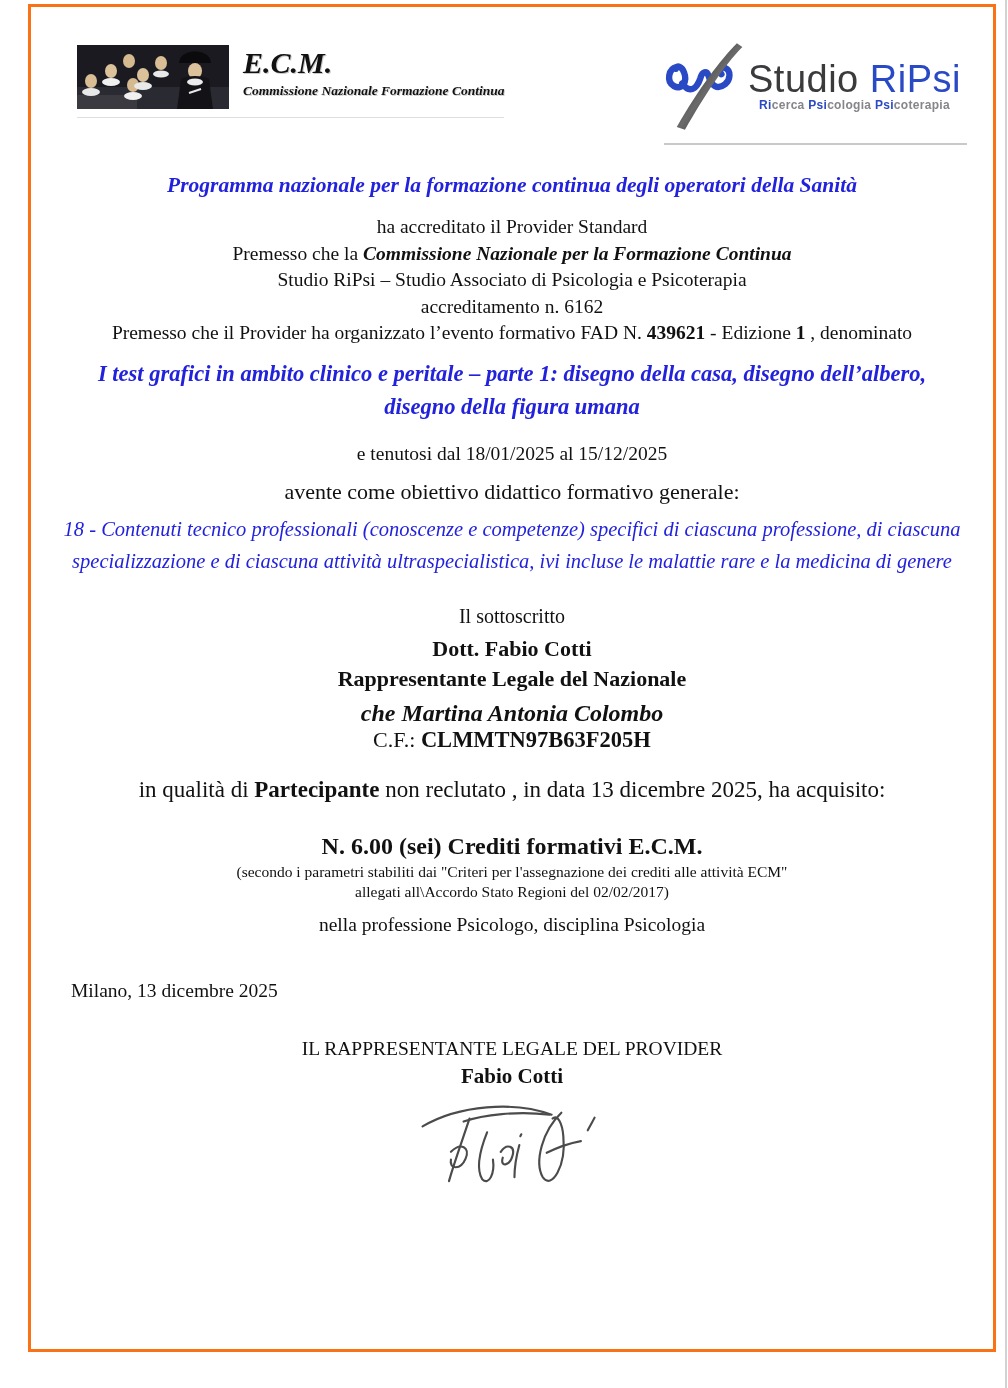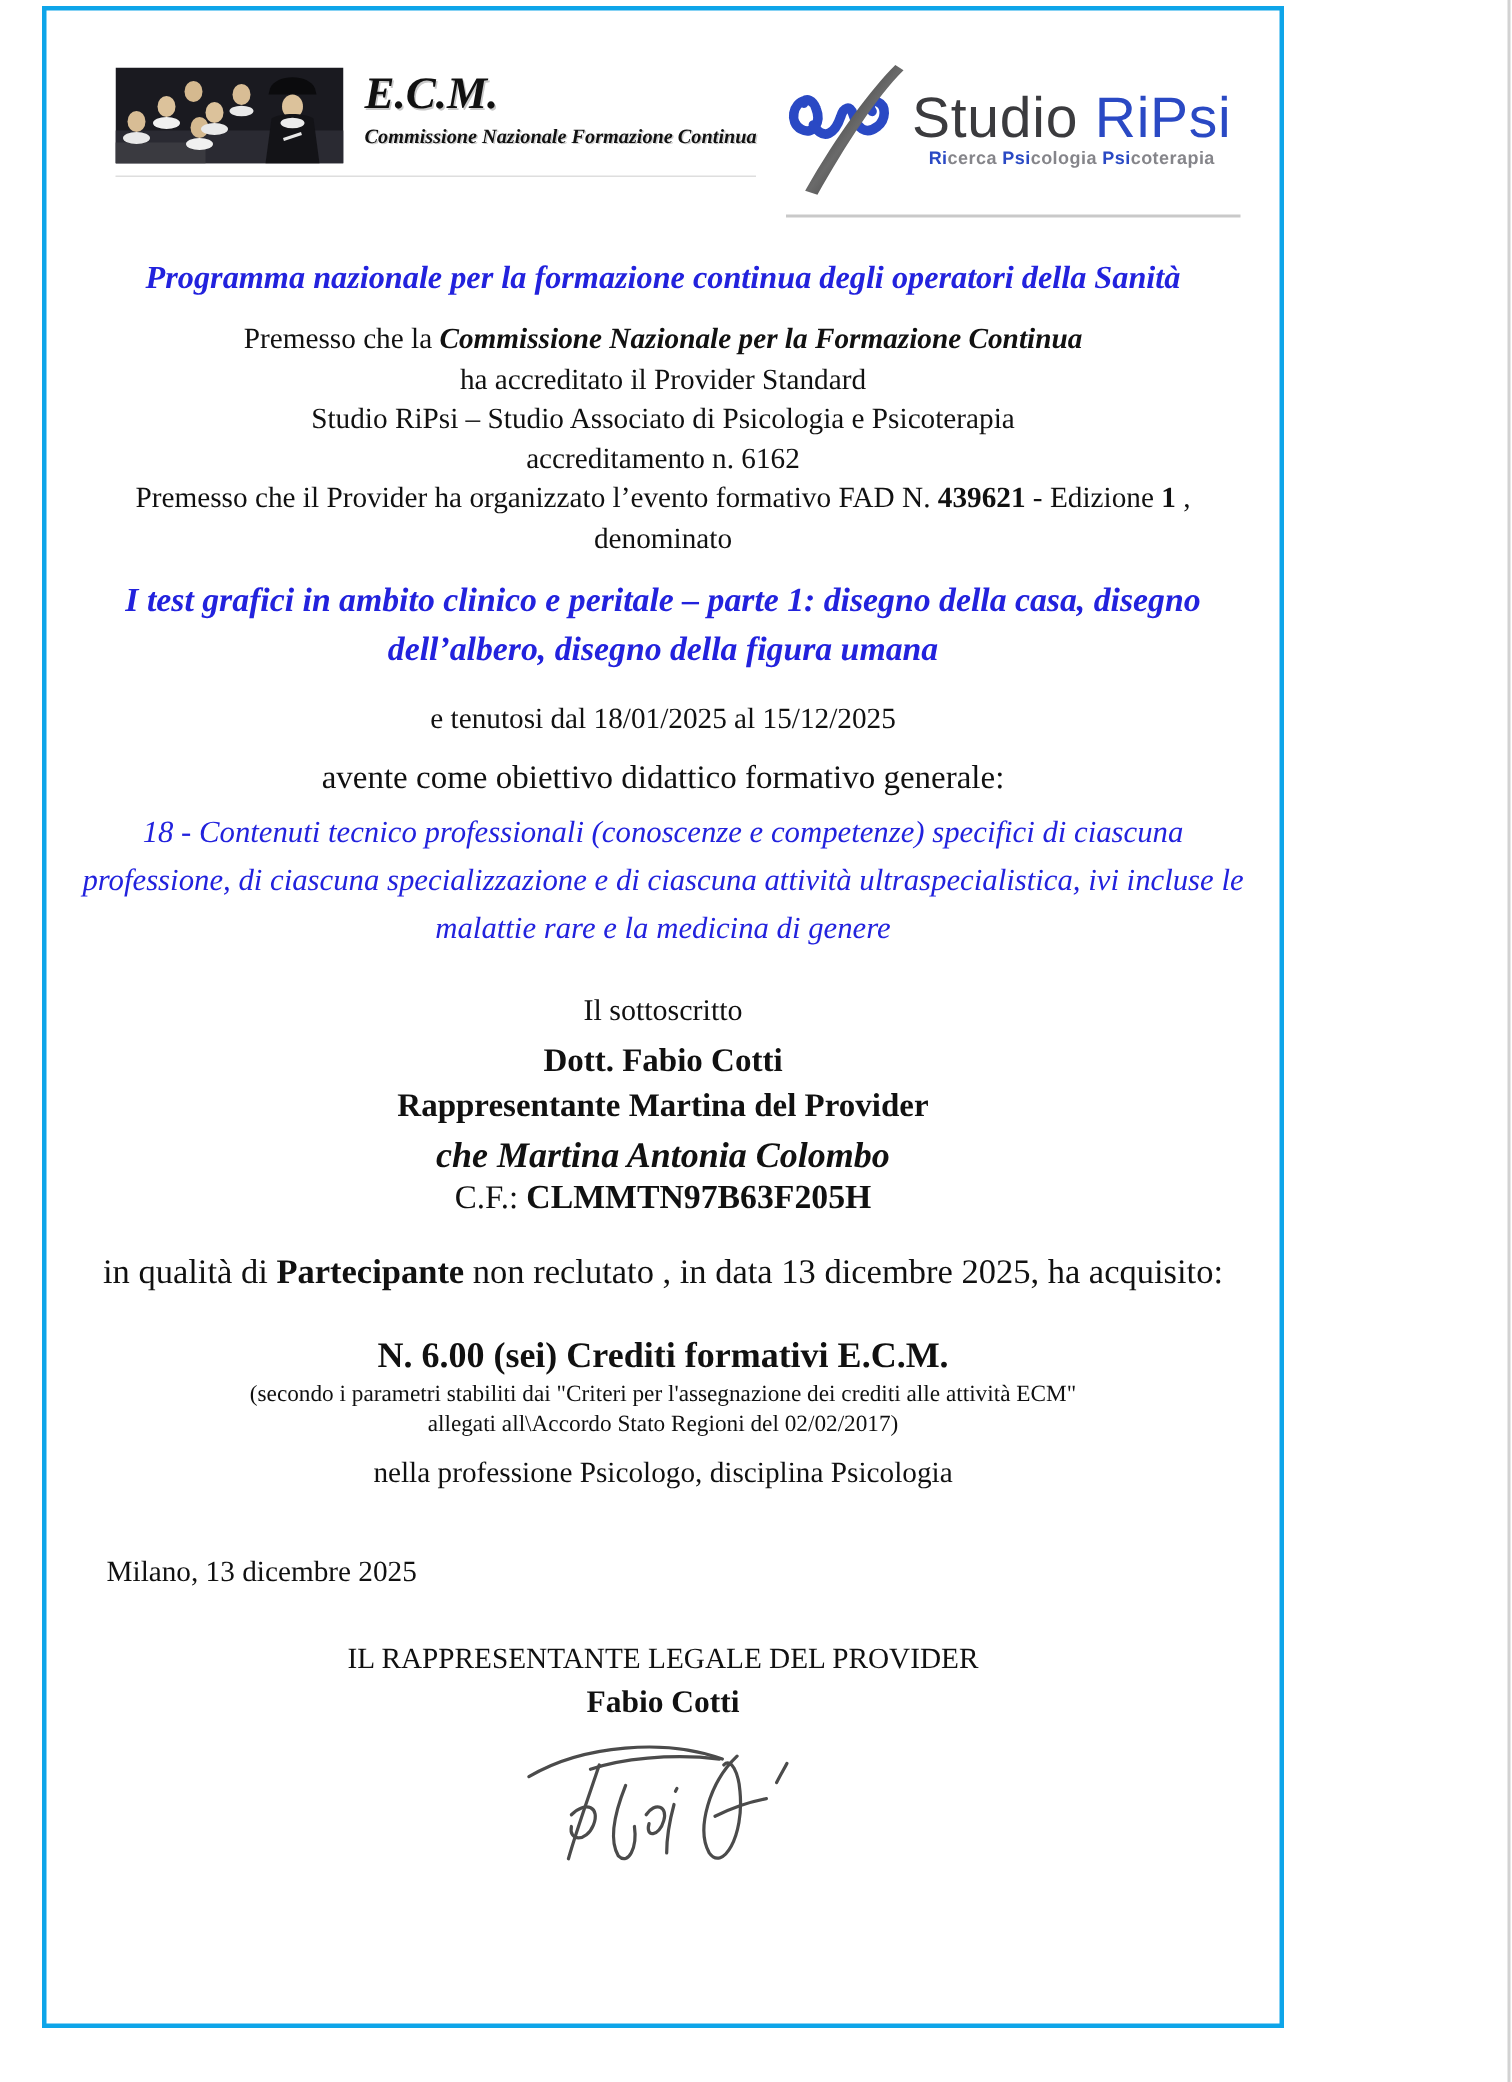--- a/index.html
+++ b/index.html
@@ -1,21 +1,21 @@
 <!DOCTYPE html>
 <html><head>
 <meta charset="utf-8">
 <style>
   * { margin:0; padding:0; box-sizing:border-box; }
   html,body { width:1008px; height:1388px; background:#ffffff; position:relative;
               font-family:"Liberation Serif", serif; color:#111; }
   body::after { content:""; position:absolute; top:0; right:1px; bottom:0; width:2px;
                 background:#d2d2d2; }
-  .sheet { position:absolute; left:28px; top:4px; width:828px; height:1348px;
-           border:3px solid #0ea5e9; background:#fff; padding:34px 16px 0; overflow:hidden; }
+  .sheet { position:absolute; left:28px; top:4px; width:968px; height:1348px;
+           border:3px solid #f97316; background:#fff; padding:34px 16px 0; overflow:hidden; }
 
   
   .hdr { display:flex; justify-content:space-between; align-items:flex-start; padding:4px 10px 0 30px; }
   .ecm { display:flex; align-items:flex-start; gap:14px; padding-bottom:8px;
          border-bottom:1px solid #dedede; }
   .ecm-paint { width:152px; height:64px; display:block; }
   .ecm-txt { padding-top:2px; }
   .ecm-title { font-size:30px; font-weight:bold; font-style:italic; line-height:32px;
                text-shadow:1px 1px 0 #c9c9c9; }
   .ecm-sub { font-size:13.5px; font-weight:bold; font-style:italic; margin-top:4px;
@@ -115,36 +115,36 @@
       <div class="studio-txt">
         <div class="studio-name"><span>Studio </span><span class="blue">RiPsi</span></div>
         <div class="studio-sub"><span class="blue">Ri</span><span>cerca </span><span class="blue">Psi</span><span>cologia </span><span class="blue">Psi</span><span>coterapia</span></div>
       </div>
     </div>
   </div>
 
   <div class="c title-program blue-h">Programma nazionale per la formazione continua degli operatori della Sanità</div>
 
   <div class="c premessa">
+    <div>ha accreditato il Provider Standard</div>
     <div><span>Premesso che la </span><b><i>Commissione Nazionale per la Formazione Continua</i></b></div>
-    <div>ha accreditato il Provider Standard</div>
     <div>Studio RiPsi – Studio Associato di Psicologia e Psicoterapia</div>
     <div>accreditamento n. 6162</div>
     <div><span>Premesso che il Provider ha organizzato l’evento formativo FAD N. </span><b>439621</b><span>  - Edizione </span><b>1</b><span> , denominato</span></div>
   </div>
 
   <div class="c course-title blue-h">I test grafici in ambito clinico e peritale – parte 1: disegno della casa, disegno dell’albero, disegno della figura umana</div>
 
   <div class="c dates">e tenutosi dal 18/01/2025 al 15/12/2025</div>
   <div class="c obj-label">avente come obiettivo didattico formativo generale:</div>
   <div class="c objective blue-h">18 - Contenuti tecnico professionali (conoscenze e competenze) specifici di ciascuna professione, di ciascuna specializzazione e di ciascuna attività ultraspecialistica, ivi incluse le malattie rare e la medicina di genere</div>
 
   <div class="c sottoscritto">Il sottoscritto</div>
   <div class="c signer-name">Dott. Fabio Cotti</div>
-  <div class="c signer-role">Rappresentante Martina del Provider</div>
+  <div class="c signer-role">Rappresentante Legale del Nazionale</div>
 
   <div class="c participant">che Martina Antonia Colombo</div>
   <div class="c cf"><span>C.F.: </span><b>CLMMTN97B63F205H</b></div>
 
   <div class="c quality"><span>in qualità di </span><b>Partecipante</b><span> non reclutato , in data 13 dicembre 2025, ha acquisito:</span></div>
 
   <div class="c credits">N. 6.00 (sei) Crediti formativi E.C.M.</div>
   <div class="c notes">
     <div class="note">(secondo i parametri stabiliti dai "Criteri per l'assegnazione dei crediti alle attività ECM"</div>
     <div class="note">allegati all\Accordo Stato Regioni del 02/02/2017)</div>

